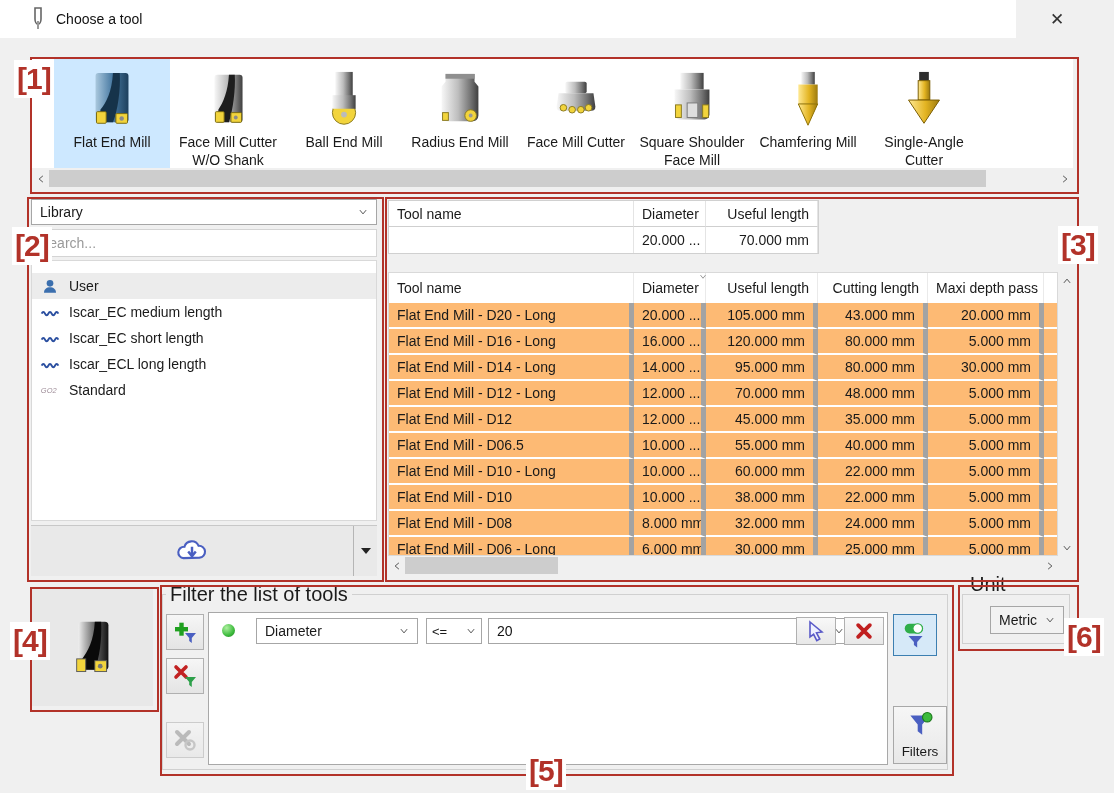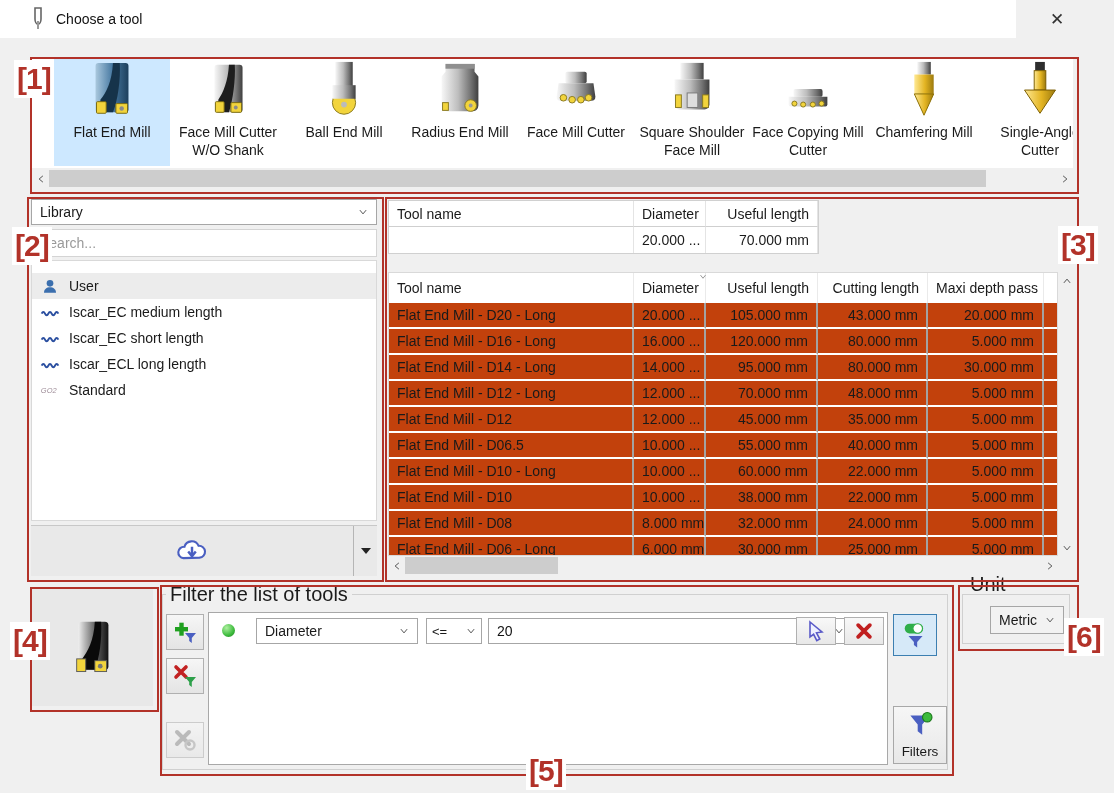--- a/index.html
+++ b/index.html
@@ -13,21 +13,21 @@
   .closebtn{position:absolute;right:44px;top:6px;width:26px;height:26px;display:flex;
             align-items:center;justify-content:center;font-size:17px;color:#333;cursor:default;}
   .footer-white{position:absolute;left:0;top:793px;width:1114px;height:16px;background:#fff;}
   
   .rbox{position:absolute;border:2px solid #b23229;z-index:6;pointer-events:none;}
   .anno{position:absolute;z-index:7;background:#fff;color:#b23229;font-weight:bold;
         font-size:30px;line-height:36px;padding:1px 3px;letter-spacing:-1px;}
   
   .toolstrip{position:absolute;left:32px;top:59px;width:1041px;height:109px;background:#fff;
              display:flex;align-items:flex-start;padding-left:22px;box-sizing:border-box;overflow:hidden;}
-  .tool-item{width:116px;flex:0 0 116px;display:flex;flex-direction:column;align-items:center;padding-top:1px;height:106px;}
+  .tool-item{width:116px;flex:0 0 116px;display:flex;flex-direction:column;align-items:center;padding-top:11px;height:106px;}
   .tool-item.selected{background:#cde8ff;}
   .tool-item .ticon{width:62px;height:62px;}
   .tool-item .tlabel{text-align:center;font-size:14px;line-height:1.25;margin-top:2px;}
   
   .sb{position:absolute;background:#f0f0f0;display:flex;align-items:center;z-index:3;}
   .sb .sb-arrow{width:17px;height:100%;display:flex;align-items:center;justify-content:center;flex:0 0 17px;}
   .sb .sb-track{position:relative;flex:1;height:100%;}
   .sb .sb-thumb{position:absolute;background:#cdcdcd;}
   .sb.h .sb-thumb{top:1px;bottom:1px;}
   .sb.v{flex-direction:column;}
@@ -58,22 +58,22 @@
               padding:0 8px;white-space:nowrap;overflow:hidden;}
   .trow.head .cell{border-bottom:1px solid #cfcfcf;}
   .num{text-align:right;}
   .tableB{position:absolute;left:388px;top:272px;width:670px;height:284px;background:#fff;overflow:hidden;
           border:1px solid #d9d9d9;box-sizing:border-box;}
   .browhead,.brow{display:grid;grid-template-columns:245px 72px 112px 110px:}
   .browhead{display:grid;grid-template-columns:245px 72px 112px 110px 116px 1fr;position:relative;height:30px;}
   .browhead .cell{line-height:30px;padding:0 8px;border-right:1px solid #eaeaea;white-space:nowrap;overflow:hidden;box-sizing:border-box;}
   .sortchev{position:absolute;left:308px;top:-1px;width:12px;height:10px;}
   .brow{display:grid;grid-template-columns:245px 72px 112px 110px 116px 1fr;}
-  .brow .cell{height:26px;line-height:24px;background:#c2410c;border-bottom:2px solid #fff;
-              border-right:2px solid #a3a3a3;padding:0 8px;white-space:nowrap;overflow:hidden;box-sizing:border-box;}
+  .brow .cell{height:26px;line-height:24px;background:#fdba74;border-bottom:2px solid #fff;
+              border-right:5px solid #a3a3a3;padding:0 8px;white-space:nowrap;overflow:hidden;box-sizing:border-box;}
   
   .preview{position:absolute;left:32px;top:589px;width:121px;height:117px;background:#e8e8e8;
            display:flex;align-items:center;justify-content:center;}
   
   .groupbox{position:absolute;border:1px solid #d0d0d0;box-sizing:border-box;}
   .grouptitle{position:absolute;background:#f0f0f0;padding:0 4px;font-size:20px;line-height:16px;z-index:2;}
   
   .sqbtn{position:absolute;width:38px;height:36px;border:1px solid #b0b0b0;background:linear-gradient(#f6f6f6,#e4e4e4);
          display:flex;align-items:center;justify-content:center;box-sizing:border-box;}
   .sqbtn.disabled{opacity:.55;}
@@ -285,26 +285,20 @@
         <div class="tlabel">Face Mill Cutter</div>
       </div>
       <div class="tool-item">
         <svg class="ticon">
           <use href="#square-shoulder-face-mill"></use>
         </svg>
         <div class="tlabel">Square Shoulder Face Mill</div>
       </div>
       <div class="tool-item">
         <svg class="ticon">
-          <use href="#face-copying-mill-cutter"></use>
-        </svg>
-        <div class="tlabel">Face Copying Mill Cutter</div>
-      </div>
-      <div class="tool-item">
-        <svg class="ticon">
           <use href="#chamfering-mill"></use>
         </svg>
         <div class="tlabel">Chamfering Mill</div>
       </div>
       <div class="tool-item">
         <svg class="ticon">
           <use href="#single-angle-cutter"></use>
         </svg>
         <div class="tlabel">Single-Angle Cutter</div>
       </div>

